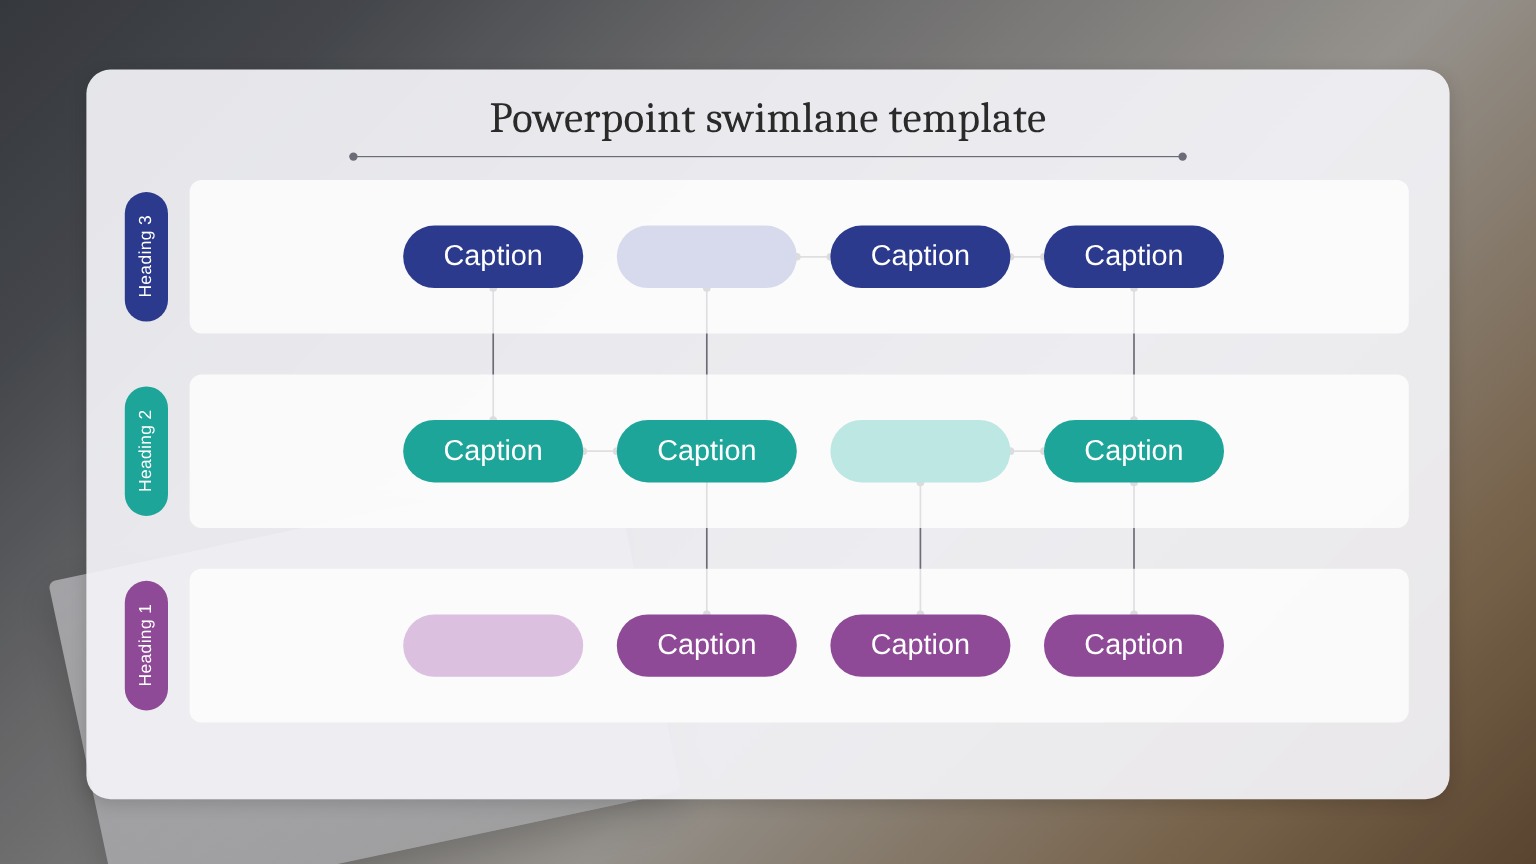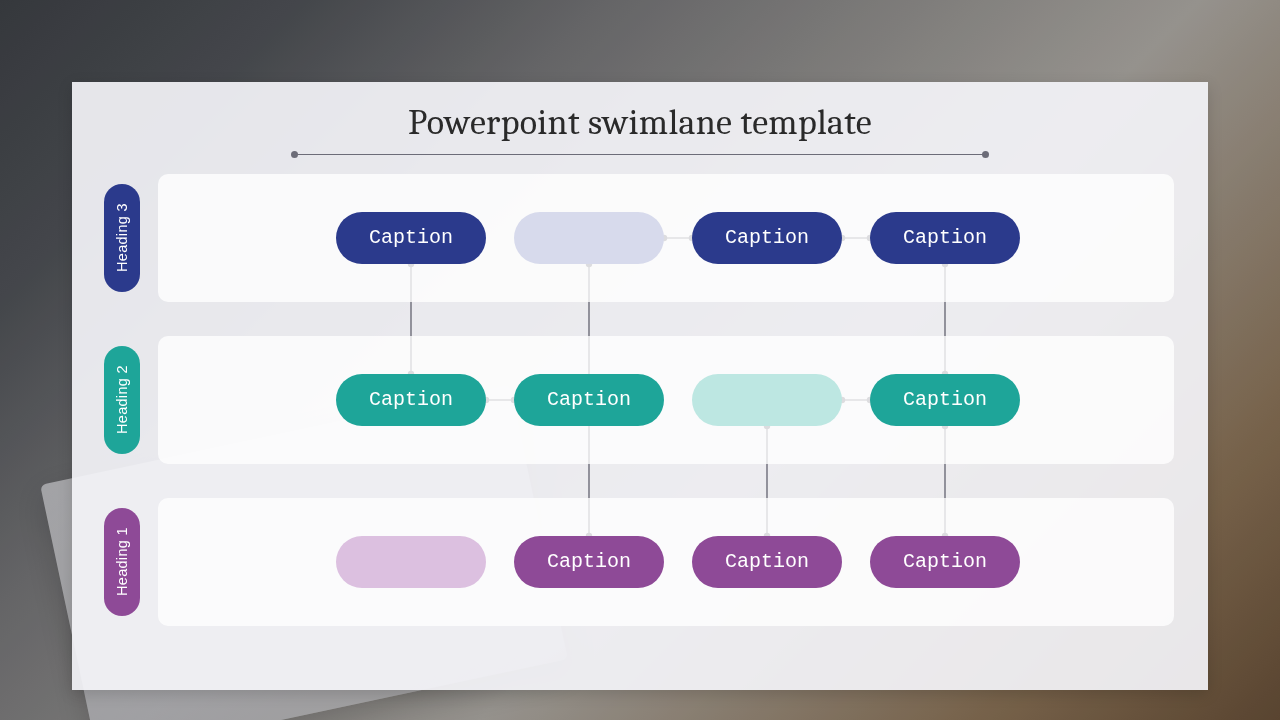--- a/index.html
+++ b/index.html
@@ -30,23 +30,22 @@
     box-shadow: 0 12px 30px rgba(0,0,0,0.3);
     opacity: 0.6;
   }
   .panel {
     position: absolute;
     left: 72px;
     top: 58px;
     width: 1136px;
     height: 608px;
     background: rgba(244,244,248,0.92);
-    border-radius: 0;
+    border-radius: 20px;
     box-shadow: 0 4px 14px rgba(0,0,0,0.15);
-    margin-top: 24px;
   }
   .title {
     position: absolute;
     left: 0; right: 0;
     top: 20px;
     text-align: center;
     font-family: 'Cambria', Georgia, serif;
     font-size: 36px;
     color: #2a2a2a;
     letter-spacing: 0.3px;
@@ -98,22 +97,22 @@
 
   .pill {
     position: absolute;
     width: 150px;
     height: 52px;
     border-radius: 26px;
     display: flex;
     align-items: center;
     justify-content: center;
     color: #fff;
-    font-family: Liberation Mono, monospace;
-    font-size: 20px;
+    font-family: Liberation Sans, sans-serif;
+    font-size: 24px;
     line-height: 1;
     box-sizing: border-box;
   }
   .pill.faded { color: transparent; }
 
   .connectors {
     position: absolute;
     left: 0; top: 0;
     width: 1136px;
     height: 608px;

